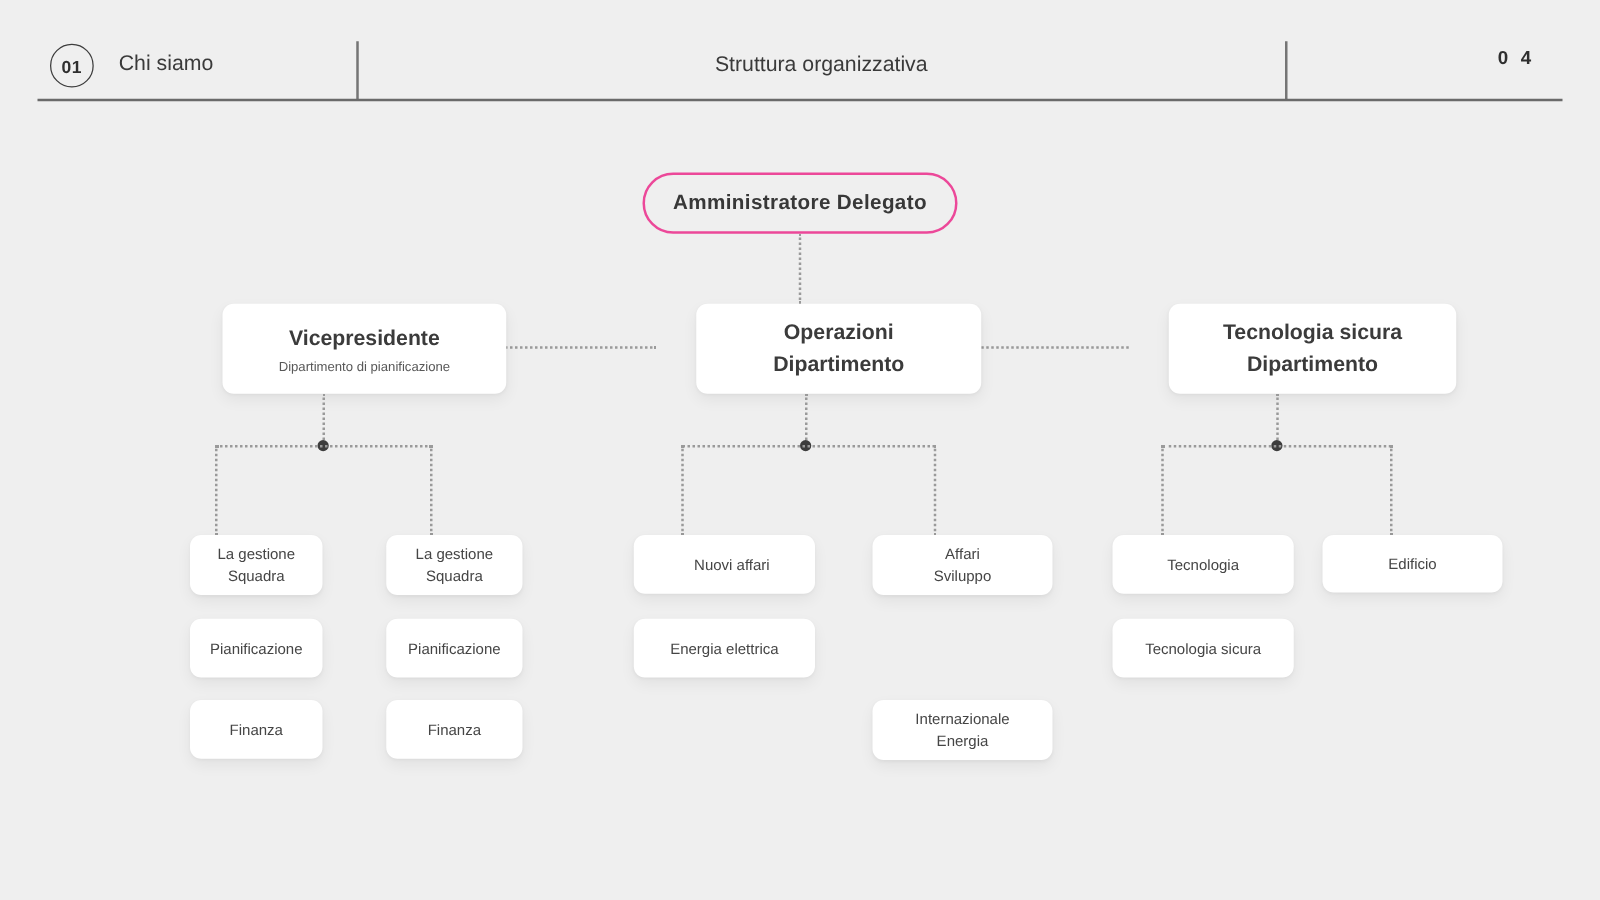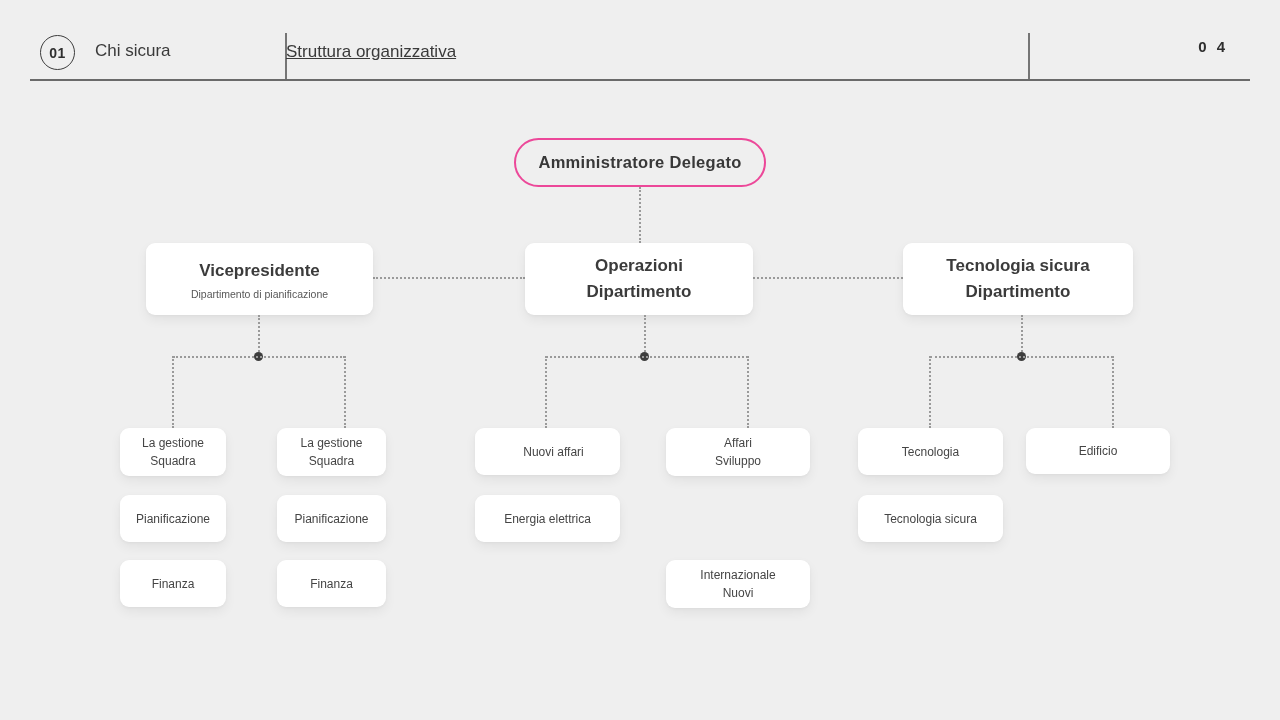--- a/index.html
+++ b/index.html
@@ -25,21 +25,21 @@
     font-weight: bold; font-size: 14px; letter-spacing: .5px; color: #2f2f2f;
     background: #efefef;
     text-align: right;
   }
   .hdr-section {
     position: absolute; left: 95px; top: 41px;
     font-size: 17px; color: #3a3a3a;
   }
   .hdr-title {
     position: absolute; left: 286px; top: 42px; width: 742px;
-    text-align: left; font-size: 17px; color: #3a3a3a; text-decoration: underline;
+    text-align: center; font-size: 17px; color: #3a3a3a;
   }
   .hdr-pagenum {
     position: absolute; right: 52px; top: 38px;
     font-size: 15px; font-weight: bold; letter-spacing: 3px; color: #2f2f2f;
   }
   .hdr-vline { position: absolute; top: 33px; width: 1.5px; height: 47px; background: #757575; }
   .hdr-vline.v1 { left: 285px; }
   .hdr-vline.v2 { left: 1028px; }
   .hdr-rule {
     position: absolute; left: 30px; top: 79px;
@@ -51,20 +51,21 @@
     border: 2px solid #ec4899; border-radius: 26px;
     display: flex; align-items: center; justify-content: center;
     font-weight: bold; font-size: 16.5px; letter-spacing: .3px; color: #383838;
     background: #efefef;
   }
   .card {
     position: absolute; background: #ffffff; border-radius: 9px;
     box-shadow: 0 5px 12px rgba(0,0,0,.06), 0 1px 3px rgba(0,0,0,.04);
     display: flex; flex-direction: column; align-items: center; justify-content: center;
     text-align: center;
+    margin-left: 32px;
   }
   .dept { top: 243px; height: 72px; }
   .dept .dept-title {
     font-weight: bold; font-size: 17px; color: #3b3b3b;
     line-height: 1.55; white-space: pre-line;
   }
   .dept .dept-sub { font-size: 10.5px; color: #585858; margin-top: 3px; }
   .dept.d0 { left: 146px; width: 227px; }
   .dept.d1 { left: 525px; width: 228px; }
   .dept.d2 { left: 903px; width: 230px; }
@@ -79,21 +80,21 @@
     position: absolute; width: 9px; height: 9px; border-radius: 50%;
     background: #3d3d3d;
   }
 </style>
 </head>
 <body>
 
 <div id="slide">
 
   <div class="hdr-badge">01</div>
-  <div class="hdr-section">Chi sicura</div>
+  <div class="hdr-section">Chi siamo</div>
   <div class="hdr-vline v1"></div>
   <div class="hdr-title">Struttura organizzativa</div>
   <div class="hdr-vline v2"></div>
   <div class="hdr-pagenum">0 4</div>
   <div class="hdr-rule"></div>
 
   <div class="root-pill">Amministratore Delegato</div>
 
   <div class="vline" style="left:639px; top:187px; height:56px;"></div>
 
@@ -140,20 +141,20 @@
 Squadra</div>
   <div class="card node" style="left:277px; top:495px; width:109px;">Pianificazione</div>
   <div class="card node" style="left:277px; top:560px; width:109px;">Finanza</div>
 
   <div class="card node" style="left:475px; top:428px; width:145px;padding-left:12px;">Nuovi affari</div>
   <div class="card node" style="left:475px; top:495px; width:145px;">Energia elettrica</div>
 
   <div class="card node" style="left:666px; top:428px; width:144px; height:48px;">Affari
 Sviluppo</div>
   <div class="card node" style="left:666px; top:560px; width:144px; height:48px;">Internazionale
-Nuovi</div>
+Energia</div>
 
   <div class="card node" style="left:858px; top:428px; width:145px;">Tecnologia</div>
   <div class="card node" style="left:858px; top:495px; width:145px;">Tecnologia sicura</div>
 
   <div class="card node" style="left:1026px; top:428px; width:144px; height:46px;">Edificio</div>
 
 </div>
 
 </body></html>

